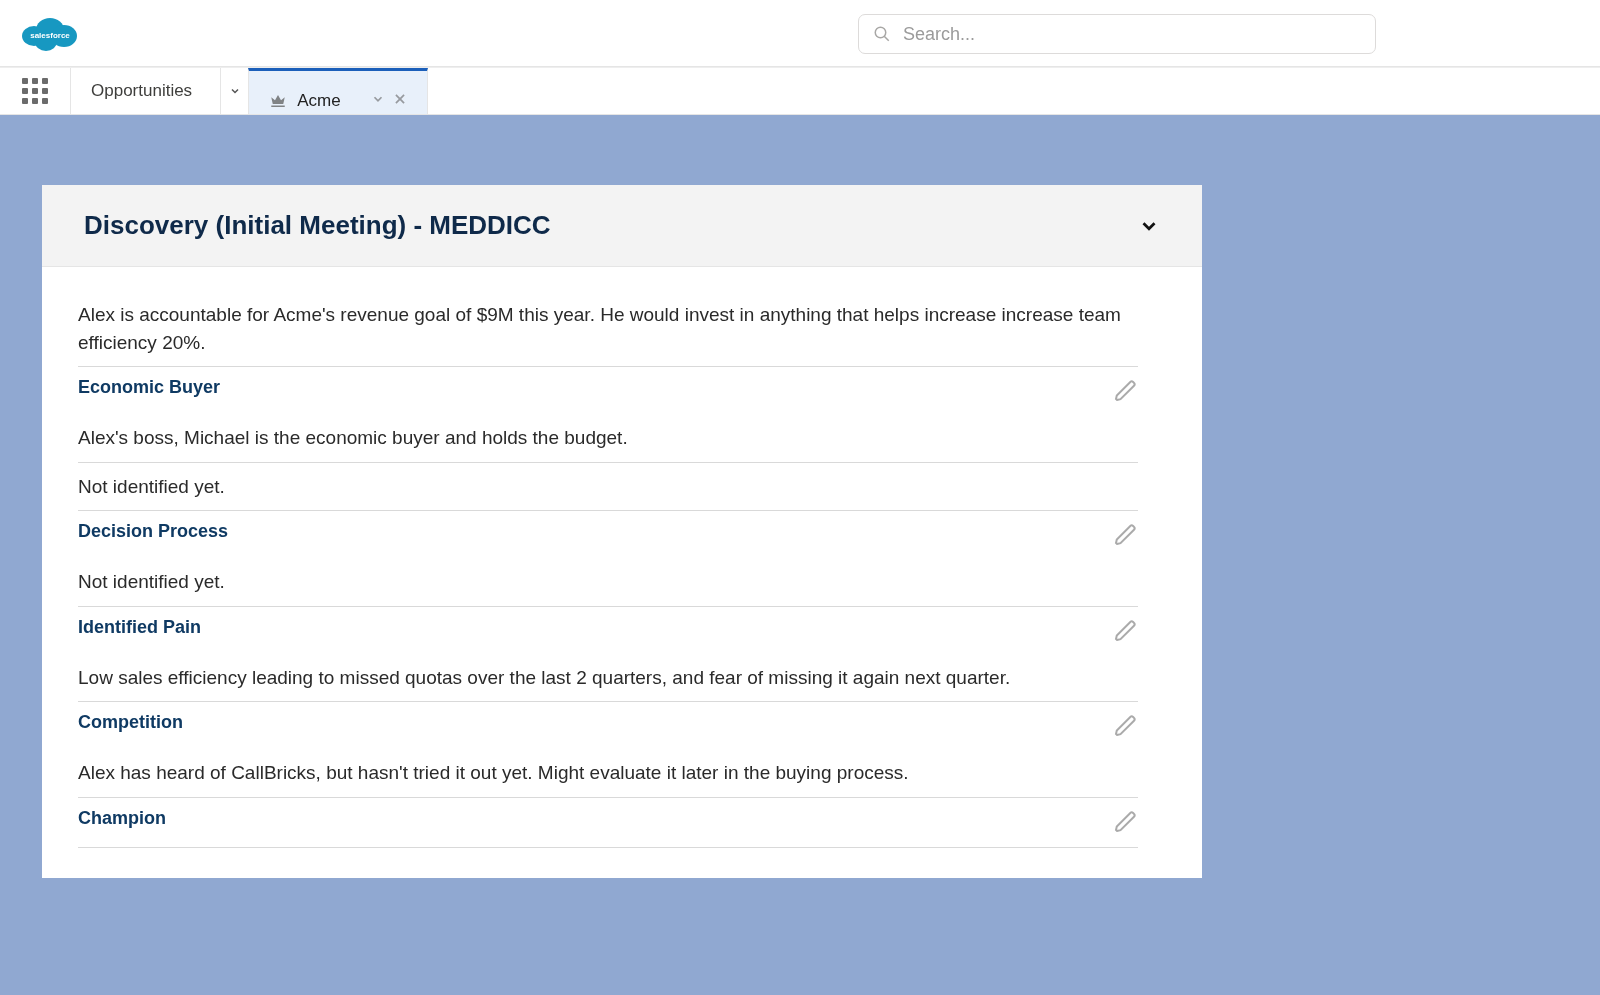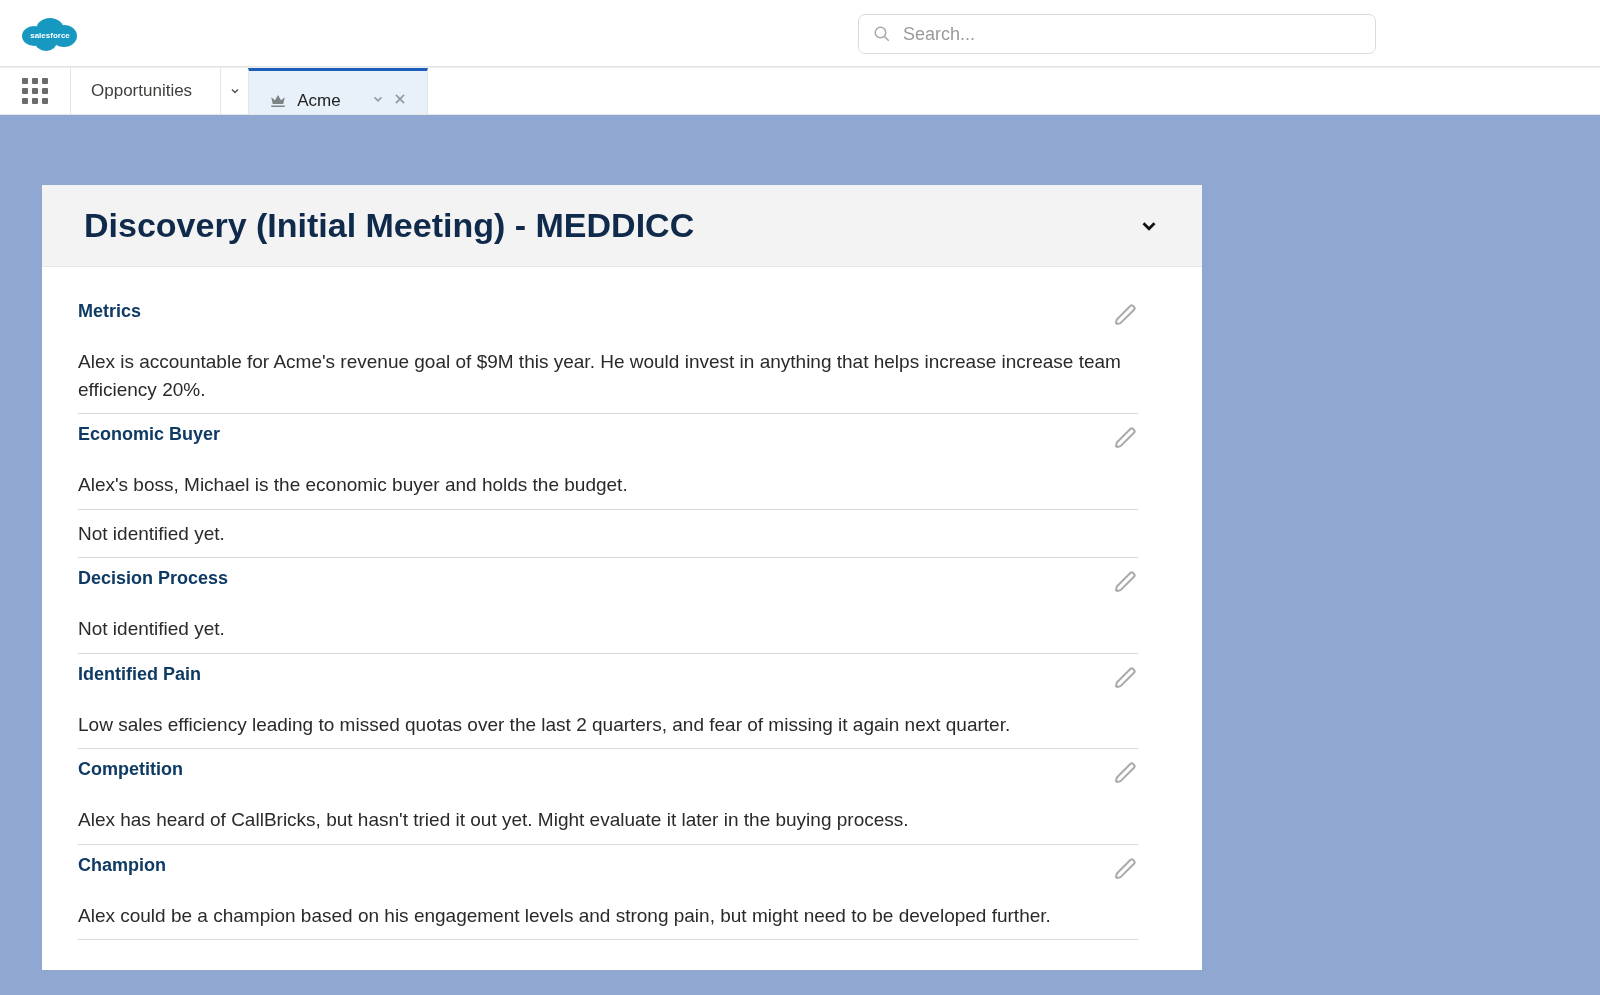--- a/index.html
+++ b/index.html
@@ -53,21 +53,21 @@
     position:absolute; left:0; right:0; top:115px; bottom:0; background:#90a8d1;
     padding:70px 42px 0 42px;
   }
   .card {
     width:1160px; background:#fff; box-shadow:none;
   }
   .card-header {
     height:82px; background:#f3f3f3; display:flex; align-items:center; justify-content:space-between;
     padding:0 42px; border-bottom:1px solid #e5e5e5;
   }
-  .card-title { font-size:34px; font-weight:700; color:#0f2a4a; }
+  .card-title { font-size:26px; font-weight:700; color:#0f2a4a; }
   .chev-big { width:22px; height:22px; }
 
   .card-body { padding:24px 8px 30px 8px; }
   .field { padding:0 28px 0 28px; margin-top:18px; position:relative; }
   .field:first-child { margin-top:10px; }
   .field-label { font-size:18px; font-weight:600; color:#0f3a63; margin-bottom:8px; display:inline-block;}
   .field-row { display:flex; align-items:flex-start; }
   .field-value { font-size:19px; color:#2a2a2a; line-height:1.45; flex:1; padding-right:20px; min-height:26px;}
   .field-divider { border-bottom:1px solid #d9d9d9; margin-top:10px; margin-left:28px; margin-right:56px;}
   .edit-btn { width:24px; height:24px; opacity:.55; flex-shrink:0; margin-left:10px;}
@@ -149,28 +149,20 @@
     <div class="card-header">
       <div class="card-title">Discovery (Initial Meeting) - MEDDICC</div>
       <svg class="chev-big" viewBox="0 0 24 24" fill="none" stroke="#111" stroke-width="3">
           <polyline points="6 9 12 15 18 9"></polyline>
         </svg>
     </div>
     <div class="card-body" id="fields-container">
 
     <div class="field-block">
     <div class="field">
-      <span class="field-label">Metrics</span>
-      <div class="edit-col">
-        <div class="edit-btn"><svg viewBox="0 0 24 24" fill="none" stroke="#666" stroke-width="2">
-                  <path d="M3 21l3.5-.8L20 6.7a2 2 0 0 0 0-2.8l-.9-.9a2 2 0 0 0-2.8 0L2.8 16.5 2 20z"></path>
-                </svg></div>
-      </div>
-    </div>
-    <div class="field">
       <div class="field-row">
         <div class="field-value">Alex is accountable for Acme's revenue goal of $9M this year. He would invest in anything that helps increase increase team efficiency 20%.</div>
       </div>
     </div>
     <div class="field-divider"></div>
   </div>
         <div class="field-block">
     <div class="field">
       <span class="field-label">Economic Buyer</span>
       <div class="edit-col">
@@ -244,22 +236,17 @@
   </div>
         <div class="field-block">
     <div class="field">
       <span class="field-label">Champion</span>
       <div class="edit-col">
         <div class="edit-btn"><svg viewBox="0 0 24 24" fill="none" stroke="#666" stroke-width="2">
                   <path d="M3 21l3.5-.8L20 6.7a2 2 0 0 0 0-2.8l-.9-.9a2 2 0 0 0-2.8 0L2.8 16.5 2 20z"></path>
                 </svg></div>
       </div>
     </div>
-    <div class="field">
-      <div class="field-row">
-        <div class="field-value">Alex could be a champion based on his engagement levels and strong pain, but might need to be developed further.</div>
-      </div>
-    </div>
     <div class="field-divider"></div>
   </div>
       </div>
   </div>
 </div>
 
 </body></html>

